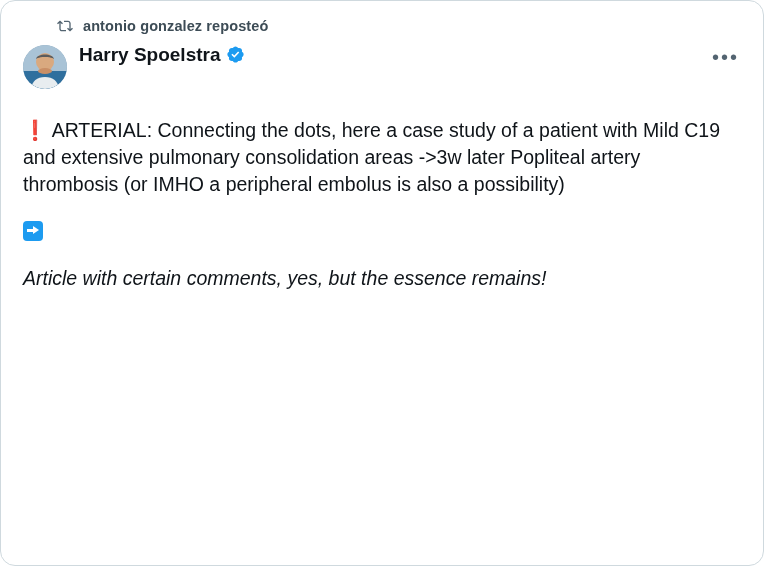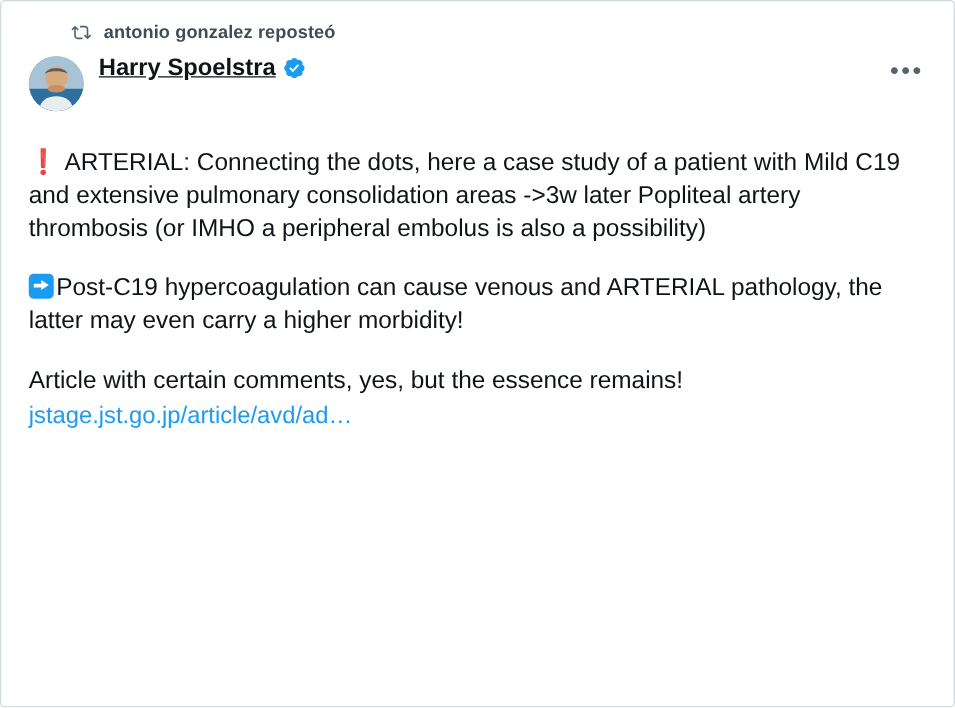--- a/index.html
+++ b/index.html
@@ -15,21 +15,21 @@
     overflow: hidden;
   }
 
   .tweet-card {
     position: relative;
     width: 764px;
     height: 566px;
     box-sizing: border-box;
     background: #ffffff;
     border: 1px solid #cfd9de;
-    border-radius: 4px;
+    border-radius: 15px;
     padding: 14px 22px 10px 22px;
   }
 
   
   .repost-row {
     display: flex;
     align-items: center;
     gap: 10px;
     padding-left: 34px;
     height: 22px;
@@ -66,21 +66,20 @@
     background: #8aa9c0;
     margin-top: 2px;
   }
   .avatar-svg { display: block; width: 44px; height: 44px; }
 
   .author-block {
     margin-left: 12px;
     display: flex;
     line-height: 1.15;
     padding-top: 1px;
-    text-decoration: underline;
   }
   .name-line {
     display: flex;
     align-items: center;
     gap: 5px;
   }
   .display-name {
     font-size: 19px;
     font-weight: bold;
     color: #0f1419;
@@ -186,20 +185,21 @@
     position: absolute;
     left: 5px;
     bottom: 4px;
     width: 9px;
     height: 4px;
     border-bottom: 1.5px solid #6b4b12;
     border-radius: 0 0 8px 8px;
   }
   .bold-inline { font-weight: bold; }
   .italic-line {
+    font-style: italic;
     margin: 21px 0 0 0;
     font-size: 19.5px;
   }
   .link {
     display: block;
     margin-top: 3px;
     color: #1d9bf0;
     font-size: 19px;
     text-decoration: none;
     cursor: pointer;
@@ -251,21 +251,20 @@
   </div>
 
   <div class="tweet-body">
 
     <div class="para">
       <span class="bang emoji">❗</span>
       <span class="bold-inline" style="font-weight:normal">ARTERIAL:</span><span> Connecting the dots, here a case study of a patient with Mild C19 and extensive pulmonary consolidation areas -&gt;3w later Popliteal artery thrombosis (or IMHO a peripheral embolus is also a possibility)</span>
     </div>
 
     <div class="para">
-      <span class="arrow-emoji"></span><span>Post-C19 hypercoagulation can cause venous and ARTERIAL pathology, the latter may even carry a higher morbidity!</span>
+      <span class="arrow-emoji"></span>
     </div>
 
 
     <div class="italic-line">Article with certain comments, yes, but the essence remains!</div>
-    <a class="link">jstage.jst.go.jp/article/avd/ad…</a>
   </div>
 
 </div>
 
 </body></html>

